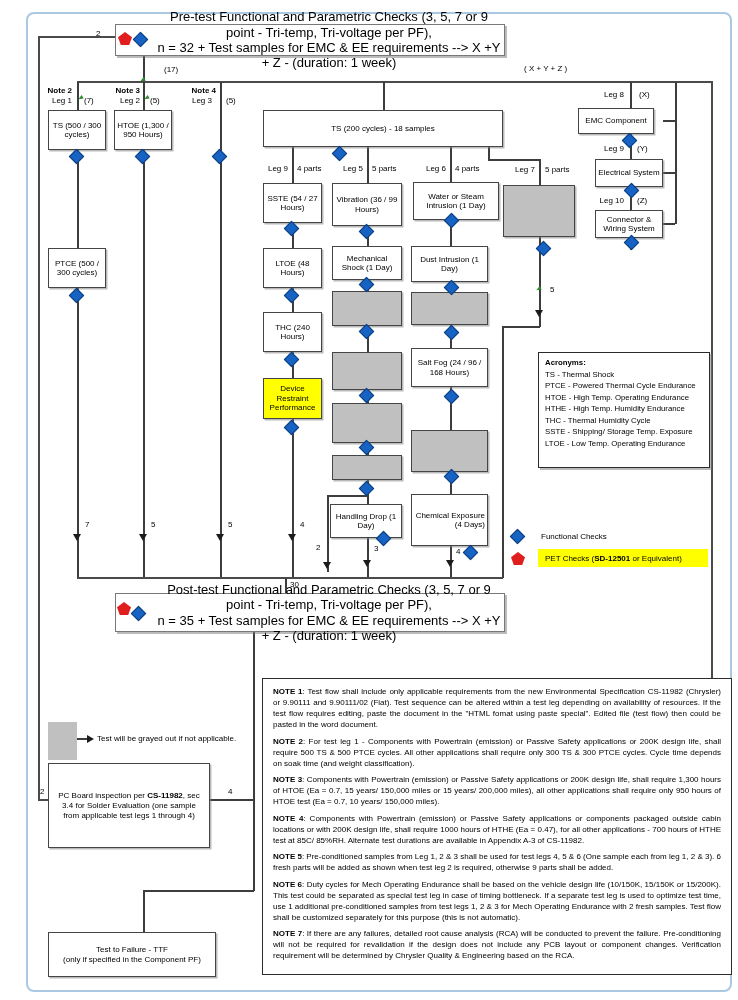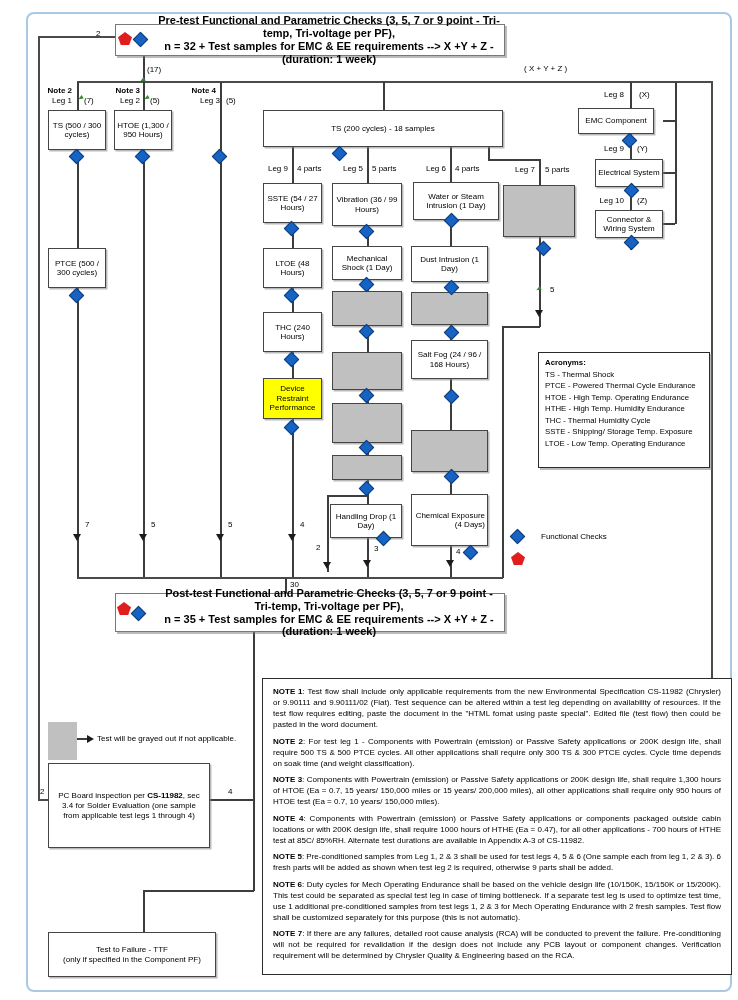--- a/index.html
+++ b/index.html
@@ -4,21 +4,21 @@
 <style>
   html,body{margin:0;padding:0;background:#fff;}
   .page{position:relative;width:738px;height:1000px;background:#fff;font-family:"Liberation Sans",sans-serif;color:#000;overflow:hidden;}
   .pageborder{position:absolute;left:26px;top:12px;width:702px;height:976px;border:2px solid #abc8e2;border-radius:8px;z-index:0;}
   .vl{position:absolute;width:1.5px;background:#3d3d3d;z-index:1;}
   .hl{position:absolute;height:1.5px;background:#3d3d3d;z-index:1;}
   .rail{background:#4a4a4a;}
   .b{position:absolute;box-sizing:border-box;background:#fff;border:1px solid #454545;display:flex;flex-direction:column;align-items:center;justify-content:center;text-align:center;font-size:8px;line-height:1.18;padding:1px 2px;z-index:3;box-shadow:1.5px 1.5px 0 rgba(130,130,130,.55);}
   .gray{background:#c0c0c0;}
   .yellow{background:#ffff00;}
-  .bigbox{border:1.5px solid #787878;font-size:11px;box-shadow:2px 2px 0 rgba(120,120,120,.5);font-weight:bold;}
+  .bigbox{border:1.5px solid #787878;font-size:13px;box-shadow:2px 2px 0 rgba(120,120,120,.5);}
   .dm{position:absolute;width:9px;height:9px;background:#1763c4;border:1.5px solid #0d3c7c;transform:rotate(45deg);z-index:4;}
   .pent{position:absolute;width:14px;height:13px;background:#e11e1e;clip-path:polygon(50% 0,100% 40%,80% 100%,20% 100%,0 40%);z-index:4;}
   .ad{position:absolute;width:0;height:0;border-left:4px solid transparent;border-right:4px solid transparent;border-top:7px solid #1c1c1c;z-index:2;}
   .ar{position:absolute;width:0;height:0;border-top:4px solid transparent;border-bottom:4px solid transparent;border-left:7px solid #1c1c1c;z-index:2;}
   .t{position:absolute;font-size:8px;white-space:nowrap;z-index:5;}
   .tr{text-align:right;}
   .gtick{position:absolute;width:0;height:0;border-right:5px solid #2e8b2e;border-top:2.5px solid transparent;border-bottom:2.5px solid transparent;transform:rotate(-30deg);z-index:6;}
   .acrbox{position:absolute;left:538px;top:352px;width:172px;height:116px;box-sizing:border-box;background:#fff;border:1.5px solid #2b2b2b;box-shadow:2px 2px 0 rgba(120,120,120,.5);padding:4px 6px;font-size:7.8px;line-height:11.5px;z-index:3;}
   .acrbox .acr-list{}
   .legendbar{position:absolute;left:538px;top:549px;width:170px;height:18px;background:#ffff00;display:flex;align-items:center;padding-left:7px;box-sizing:border-box;font-size:8px;z-index:3;}
@@ -81,31 +81,31 @@
   <div class="gtick" style="left:140px;top:78px;"></div>
   <div class="gtick" style="left:536px;top:287px;"></div>
 
   <div class="b bigbox" style="left:115px;top:24px;width:390px;height:32px;padding-left:40px;">
     <span>Pre-test Functional and Parametric Checks (3, 5, 7 or 9 point - Tri-temp, Tri-voltage per PF),</span>
     <span>n = 32 + Test samples for EMC &amp; EE requirements --&gt; X +Y + Z  - (duration: 1 week)</span>
   </div>
   <div class="pent" style="left:118px;top:32px;"></div>
   <div class="dm" style="left:135px;top:34px;"></div>
   <div class="t" style="left:96px;top:29px;">2</div>
-  <div class="t" style="left:147px;top:65px;">(17)</div>
+  <div class="t" style="left:164px;top:65px;">(17)</div>
   <div class="t" style="left:524px;top:64px;">( X + Y + Z )</div>
 
   <div class="t tr" style="left:38px;top:86px;width:34px;font-weight:bold;">Note 2</div>
   <div class="t tr" style="left:38px;top:96px;width:34px;">Leg 1</div>
   <div class="t" style="left:84px;top:96px;">(7)</div>
   <div class="t tr" style="left:104px;top:86px;width:36px;font-weight:bold;">Note 3</div>
   <div class="t tr" style="left:104px;top:96px;width:36px;">Leg 2</div>
   <div class="t" style="left:150px;top:96px;">(5)</div>
   <div class="t tr" style="left:180px;top:86px;width:36px;font-weight:bold;">Note 4</div>
-  <div class="t tr" style="left:184px;top:96px;width:36px;">Leg 3</div>
+  <div class="t tr" style="left:176px;top:96px;width:36px;">Leg 3</div>
   <div class="t" style="left:226px;top:96px;">(5)</div>
 
   <div class="b" style="left:48px;top:110px;width:58px;height:40px;">
       <span>TS (500 / 300 cycles)</span>
     </div>
   <div class="b" style="left:114px;top:110px;width:58px;height:40px;">
       <span>HTOE (1,300 / 950 Hours)</span>
     </div>
   <div class="b" style="left:48px;top:248px;width:58px;height:40px;">
       <span>PTCE (500 / 300 cycles)</span>
@@ -151,21 +151,21 @@
       <span>Handling Drop (1 Day)</span>
     </div>
 
   <div class="b" style="left:413px;top:182px;width:86px;height:38px;">
       <span>Water or Steam Intrusion (1 Day)</span>
     </div>
   <div class="b" style="left:411px;top:246px;width:77px;height:36px;">
       <span>Dust Intrusion (1 Day)</span>
     </div>
   <div class="b gray" style="left:411px;top:292px;width:77px;height:33px;"></div>
-  <div class="b" style="left:411px;top:340px;width:77px;height:39px;">
+  <div class="b" style="left:411px;top:348px;width:77px;height:39px;">
       <span>Salt Fog (24 / 96 / 168 Hours)</span>
     </div>
   <div class="b gray" style="left:411px;top:430px;width:77px;height:42px;"></div>
   <div class="b" style="left:411px;top:494px;width:77px;height:52px;text-align:right;">
       <span>Chemical Exposure (4 Days)</span>
     </div>
 
   <div class="b gray" style="left:503px;top:185px;width:72px;height:52px;"></div>
 
   <div class="t tr" style="left:592px;top:90px;width:32px;">Leg 8</div>
@@ -233,20 +233,23 @@
         <div>HTHE - High Temp. Humidity Endurance</div>
         <div>THC - Thermal Humidity Cycle</div>
         <div>SSTE - Shipping/ Storage Temp. Exposure</div>
         <div>LTOE - Low Temp. Operating Endurance</div>
       </div>
   </div>
 
   <div class="dm" style="left:512px;top:531px;"></div>
   <div class="t" style="left:541px;top:532px;">Functional Checks</div>
   <div class="pent" style="left:511px;top:552px;"></div>
+  <div class="legendbar">
+    <span><span>PET Checks (</span><b>SD-12501</b><span> or Equivalent)</span></span>
+  </div>
 
   <div class="b bigbox" style="left:115px;top:593px;width:390px;height:39px;padding-left:40px;">
     <span>Post-test Functional and Parametric Checks (3, 5, 7 or 9 point - Tri-temp, Tri-voltage per PF),</span>
     <span>n = 35 + Test samples for EMC &amp; EE requirements --&gt; X +Y + Z  - (duration: 1 week)</span>
   </div>
   <div class="pent" style="left:117px;top:602px;"></div>
   <div class="dm" style="left:133px;top:608px;"></div>
 
   <div class="b gray" style="left:48px;top:722px;width:29px;height:38px;box-shadow:none;border:none;"></div>
   <div class="t" style="left:97px;top:734px;">Test will be grayed out if not applicable.</div>

